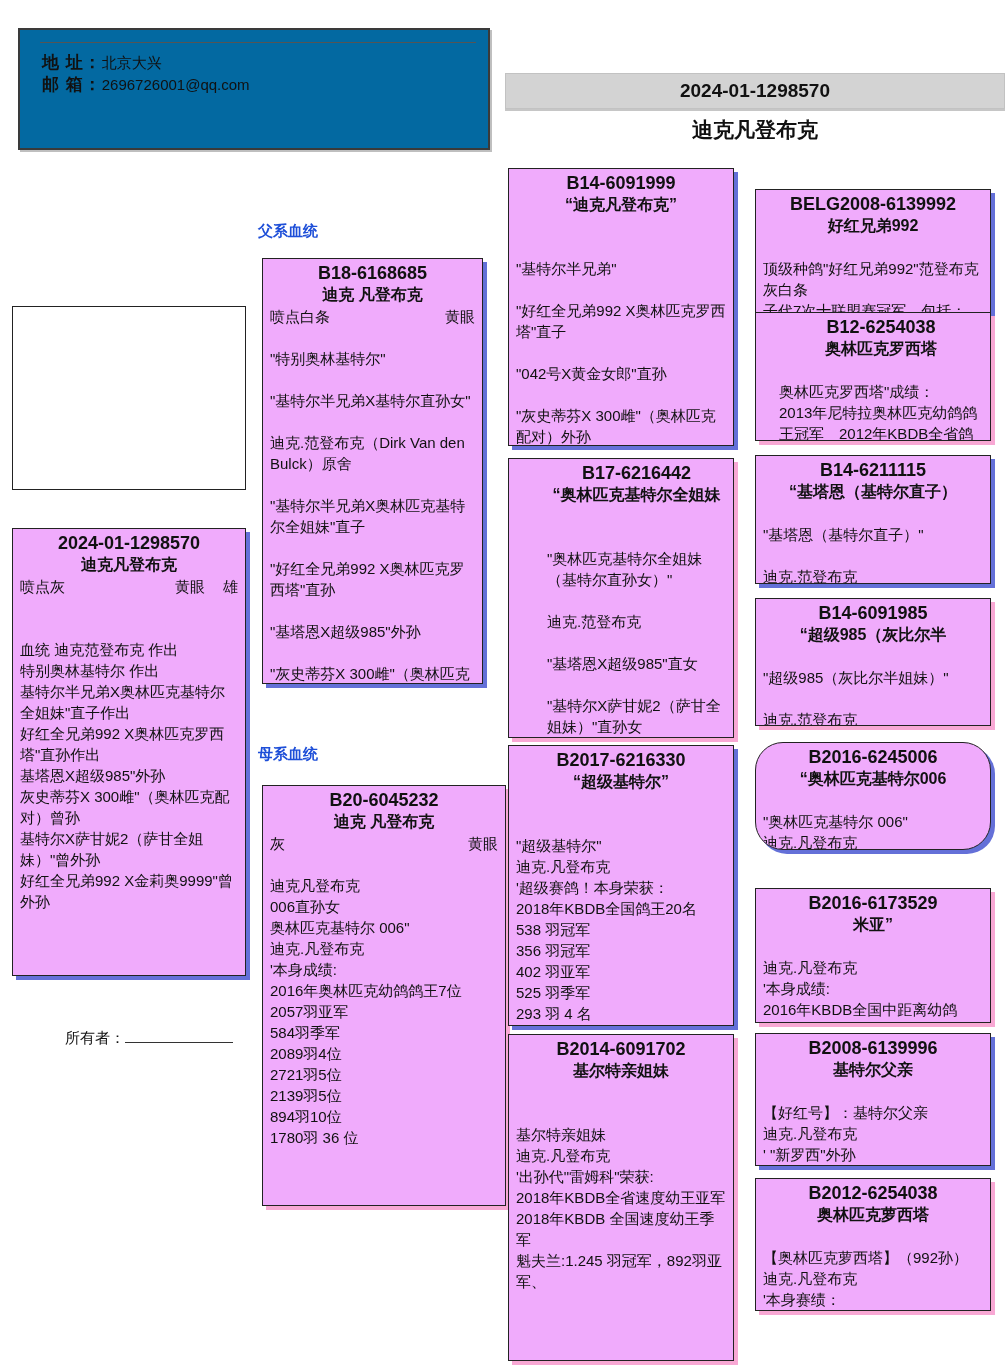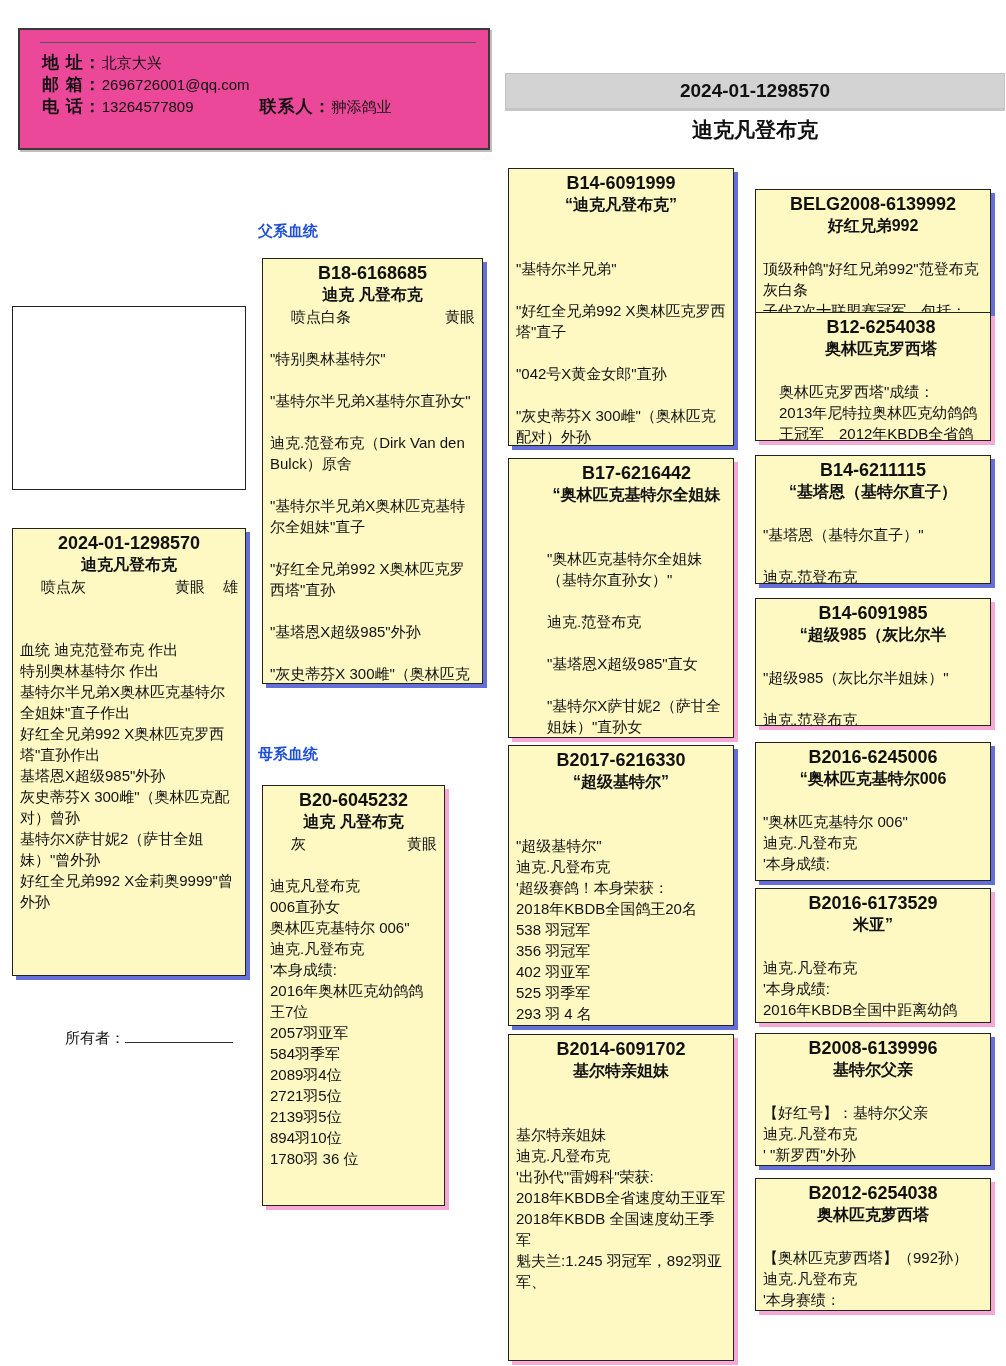--- a/index.html
+++ b/index.html
@@ -4,70 +4,69 @@
 <style>
   html,body{margin:0;padding:0;background:#fff;}
   body{
     width:1006px;height:1366px;position:relative;
     font-family:"Liberation Sans","DejaVu Sans",sans-serif;
     color:#111;
   }
   
   .contact-box{
     position:absolute;left:18px;top:28px;width:472px;height:122px;
-    border:2px solid #3a3a3a;background:#ec4899;box-sizing:border-box;
+    border:2px solid #3a3a3a;background:#0369a1;box-sizing:border-box;
     box-shadow:2px 2px 0 #bfbfbf;
   }
   .c-rule{position:absolute;left:20px;right:12px;top:12px;border-top:1px solid #555;}
   .c-lines{position:absolute;left:22px;top:22px;right:8px;}
   .c-line{line-height:22px;font-size:15px;white-space:nowrap;}
   .c-line b{font-size:17px;letter-spacing:1px;}
   .c-person{margin-left:66px;}
   
   .banner{
     position:absolute;left:505px;top:73px;width:500px;height:36px;
     background:#d3d3d3;border:1px solid #c2c2c2;box-sizing:border-box;
     text-align:center;font-weight:bold;font-size:19px;line-height:34px;
     box-shadow:0 2px 0 #c6c6c6;
   }
   .page-title{
     position:absolute;left:505px;top:116px;width:500px;
     text-align:center;font-weight:bold;font-size:21px;
   }
   
   .pbox{
-    position:absolute;background:#fef9c3;border:1px solid #222;
+    position:absolute;background:#f0abfc;border:1px solid #222;
     box-sizing:border-box;overflow:hidden;padding:3px 7px 0 7px;
     font-size:15px;line-height:21px;
   }
   .pbox.blue{box-shadow:4px 4px 0 #6470d8;}
   .pbox.pink{box-shadow:4px 4px 0 #f8a8d4;}
   .ptitle{font-weight:bold;text-align:center;font-size:18px;line-height:22px;}
   .psub{font-weight:bold;text-align:center;font-size:16px;line-height:22px;}
-  .prow{display:flex;line-height:21px;margin-left:21px;}
+  .prow{display:flex;line-height:21px;}
   .prow .pcolor{flex:1;}
   .prow .psex{margin-left:18px;}
   .pbody .line{min-height:21px;}
   
   .empty-box{position:absolute;left:12px;top:306px;width:234px;height:184px;
     border:1px solid #222;box-sizing:border-box;background:#fff;}
   .branch-label{position:absolute;font-size:15px;font-weight:bold;color:#1d4ed8;}
   .owner{position:absolute;left:65px;top:1028px;font-size:15px;}
   .owner-blank{display:inline-block;width:108px;border-bottom:1px solid #333;
     height:14px;vertical-align:baseline;}
 </style>
 </head>
 <body>
 
 <div class="contact-box">
   <div class="c-rule"></div>
   <div class="c-lines">
     <div class="c-line"><b>地 址：</b><span>北京大兴</span></div>
     <div class="c-line"><b>邮 箱：</b><span>2696726001@qq.com</span></div>
-    <div class="c-line"><b>电 话：</b><span>13264577809</span><b class="c-person">联系人：</b><span>翀添鸽业</span></div>
   </div>
 </div>
 
 <div class="banner">2024-01-1298570</div>
 <div class="page-title">迪克凡登布克</div>
 
 <div class="empty-box"></div>
 
 <div class="pbox blue" style="left:12px;top:528px;width:234px;height:448px;">
   <div class="ptitle">2024-01-1298570</div>
@@ -113,21 +112,21 @@
       <div class="line">&nbsp;</div>
       <div class="line">"好红全兄弟992 X奥林匹克罗西塔"直孙</div>
       <div class="line">&nbsp;</div>
       <div class="line">"基塔恩X超级985"外孙</div>
       <div class="line">&nbsp;</div>
       <div class="line">"灰史蒂芬X 300雌"（奥林匹克</div>
     </div>
 </div>
 
 <div class="branch-label" style="left:258px;top:745px;">母系血统</div>
-<div class="pbox pink" style="left:262px;top:785px;width:183px;height:421px;">
+<div class="pbox pink" style="left:262px;top:785px;width:244px;height:421px;">
   <div class="ptitle">B20-6045232</div>
   <div class="psub">迪克 凡登布克</div>
   <div class="prow">
     <span class="pcolor">灰</span>
     <span>黄眼</span>
   </div>
   <div class="pbody">
       <div class="line">&nbsp;</div>
       <div class="line">迪克凡登布克</div>
       <div class="line">006直孙女</div>
@@ -238,21 +237,21 @@
 <div class="pbox pink" style="left:755px;top:598px;width:236px;height:128px;">
   <div class="ptitle">B14-6091985</div>
   <div class="psub">“超级985（灰比尔半</div>
   <div class="pbody">
       <div class="line">&nbsp;</div>
       <div class="line">"超级985（灰比尔半姐妹）"</div>
       <div class="line">&nbsp;</div>
       <div class="line">迪克.范登布克</div>
     </div>
 </div>
-<div class="pbox blue" style="left:755px;top:742px;width:236px;height:139px;">
+<div class="pbox blue" style="left:755px;top:742px;width:236px;height:108px;border-radius:28px;">
   <div class="ptitle">B2016-6245006</div>
   <div class="psub">“奥林匹克基特尔006</div>
   <div class="pbody">
       <div class="line">&nbsp;</div>
       <div class="line">"奥林匹克基特尔 006"</div>
       <div class="line">迪克.凡登布克</div>
       <div class="line">'本身成绩:</div>
     </div>
 </div>
 <div class="pbox pink" style="left:755px;top:888px;width:236px;height:135px;">

